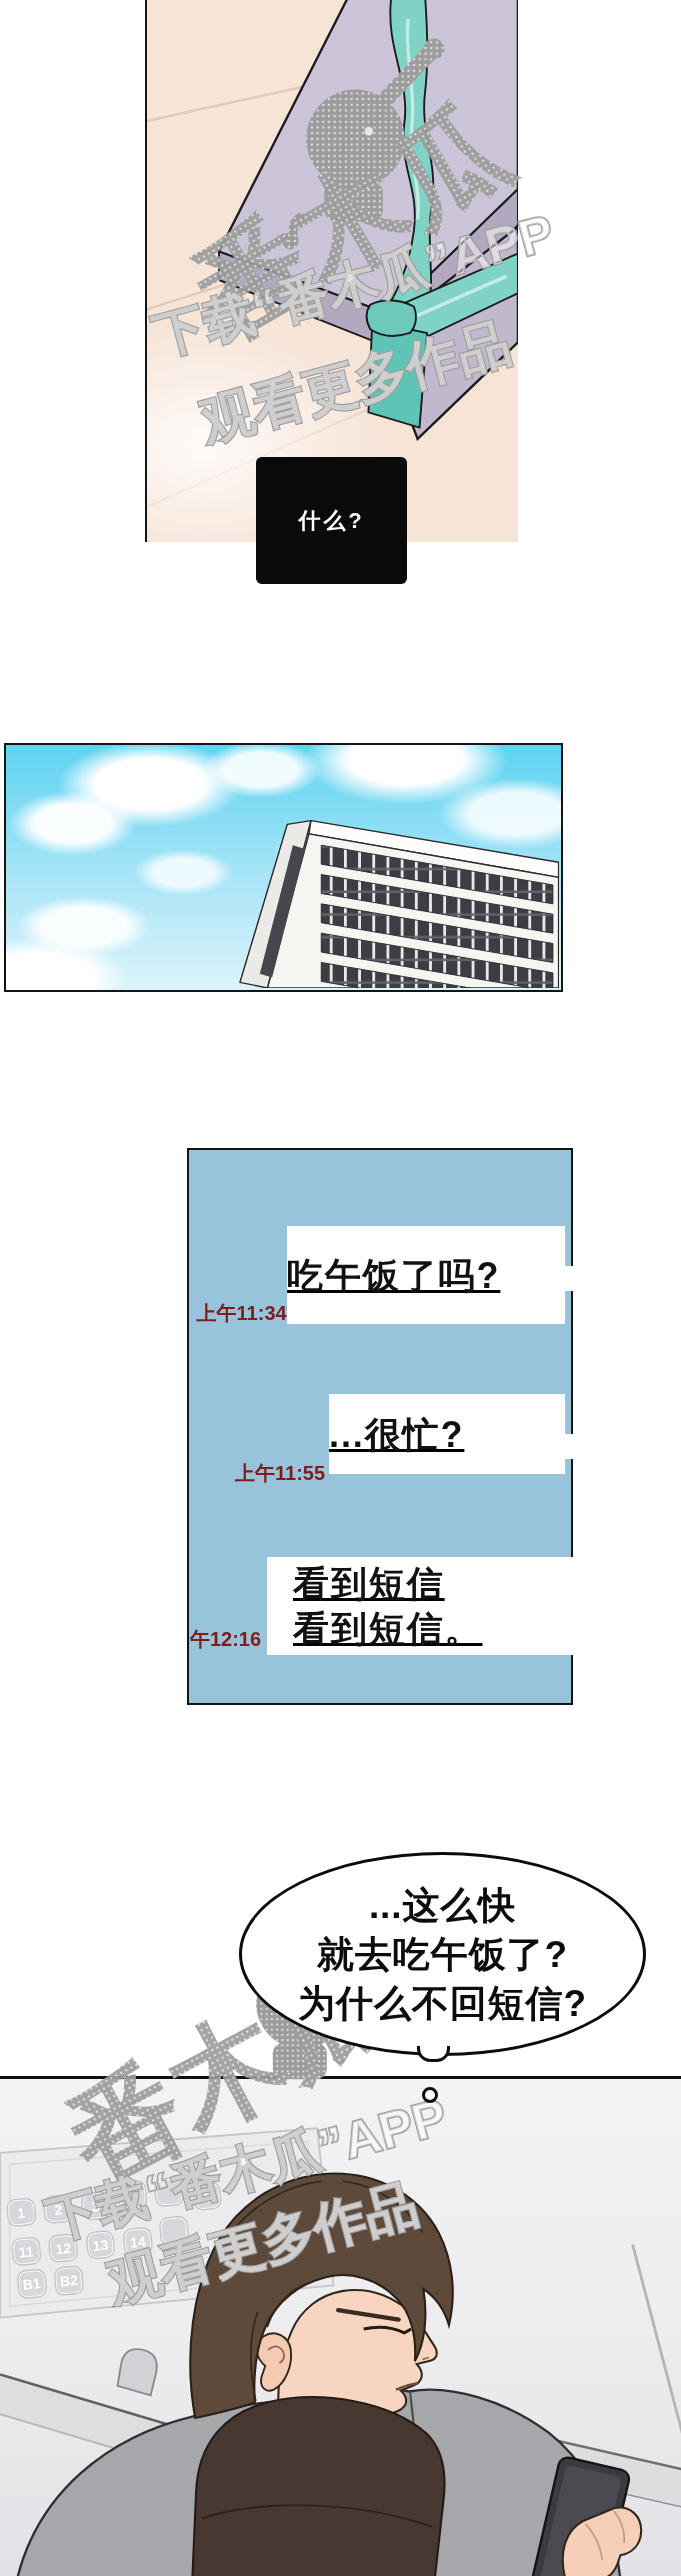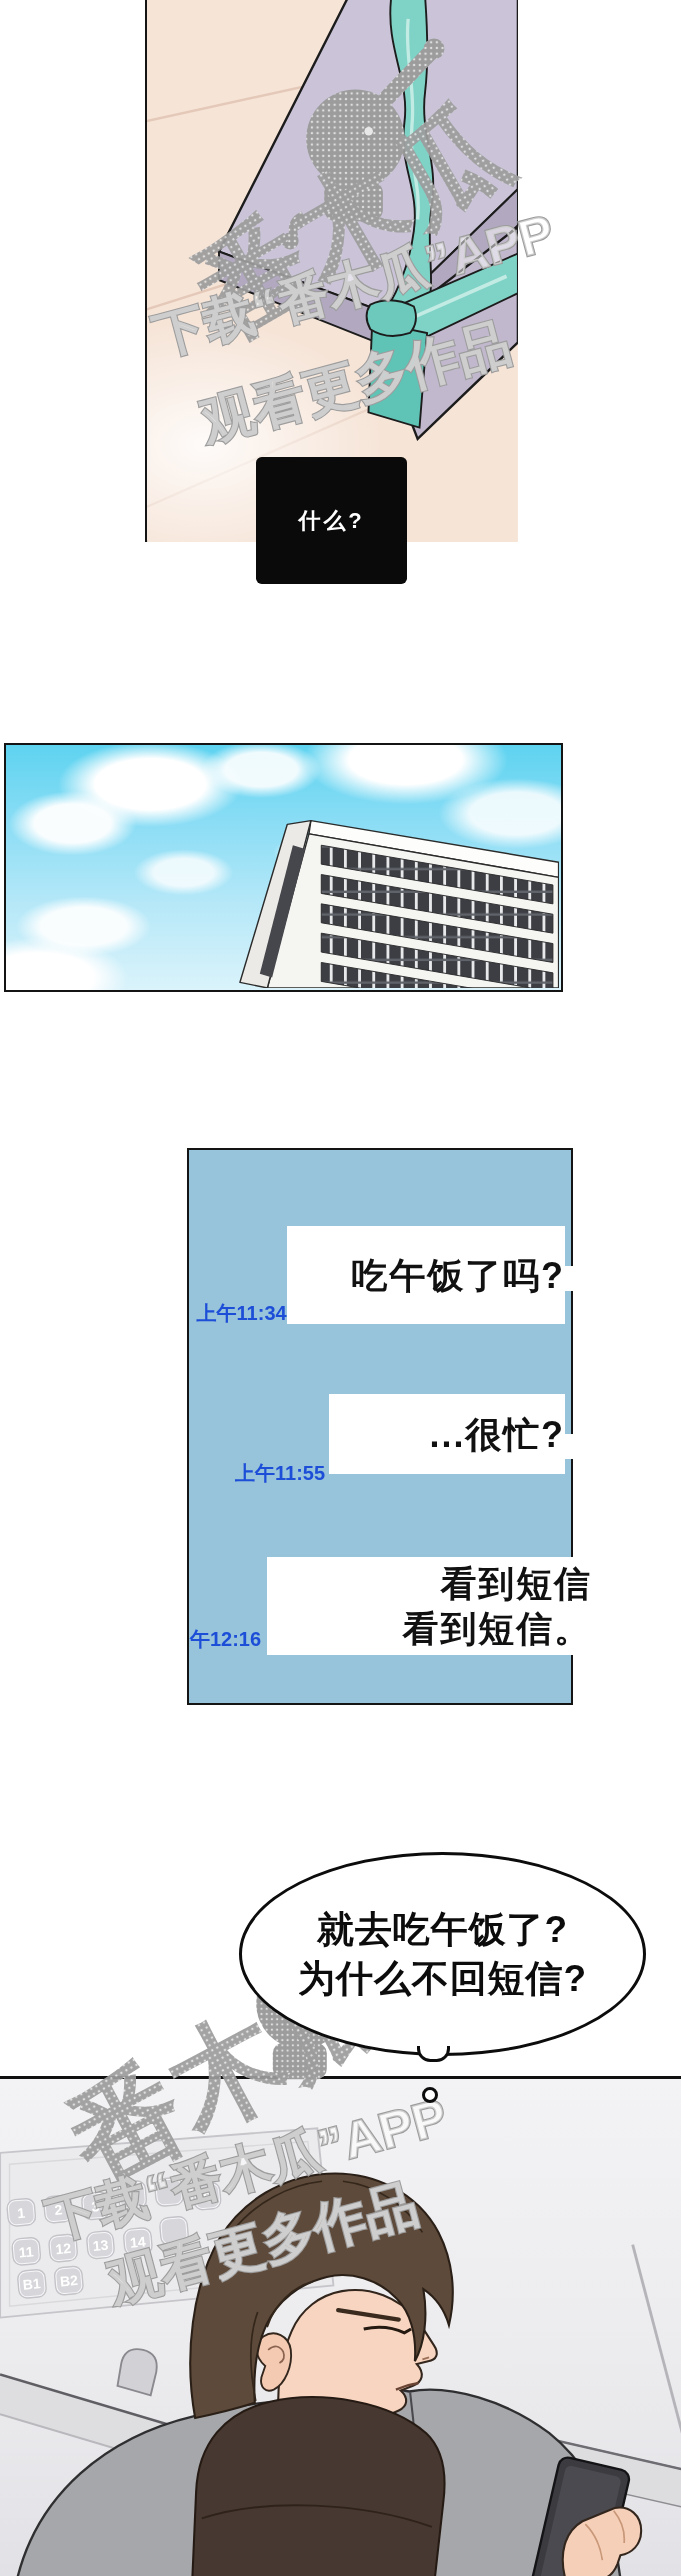--- a/index.html
+++ b/index.html
@@ -27,24 +27,24 @@
       radial-gradient(71px 33px at 32% 52%, rgba(255,255,255,.8) 42%, rgba(255,255,255,0) 70%),
       radial-gradient(90px 40px at 14% 74%, rgba(255,255,255,.9) 48%, rgba(255,255,255,0) 75%),
       radial-gradient(62px 28px at 56% 44%, rgba(255,255,255,.7) 42%, rgba(255,255,255,0) 70%),
       radial-gradient(114px 52px at 6% 95%, #fff 48%, rgba(255,255,255,0) 78%),
       linear-gradient(180deg,#5ed3f0 0%,#8bddf5 32%,#b6e8f8 65%,#daf3fb 100%);
   }
 
   
   #panel-msg{left:187px;top:1148px;width:386px;height:557px;background:#97c3db;}
   .bubble{position:absolute;background:#fff;display:flex;flex-direction:column;
-          align-items:flex-end;justify-content:center;}
+          align-items:flex-start;justify-content:center;text-decoration:underline;}
   .bubble span{color:#111;font-weight:bold;font-size:36px;letter-spacing:1.9px;line-height:45px;white-space:nowrap;}
   .tail{position:absolute;right:-10.4px;width:12.3px;height:24.6px;background:#fff;top:40px;}
-  .ts{position:absolute;color:#1d4ed8;font-size:20px;font-weight:bold;white-space:nowrap;}
+  .ts{position:absolute;color:#7f1d1d;font-size:20px;font-weight:bold;white-space:nowrap;}
   #b1{left:98px;top:76px;width:278px;height:98px;}
   #b2{left:140px;top:244px;width:236px;height:80px;}
   #b3{left:78px;top:407px;width:299px;height:98px;padding-left:26px;}
   #ts1{left:7.6px;top:150px;}  #ts2{left:46px;top:310px;}  #ts3{left:0.9px;top:476px;}
 
   
   #thought{left:239px;top:1852px;width:407px;height:204px;background:#fff;border:3.8px solid #0c0c0c;
            border-radius:50%;box-sizing:border-box;z-index:8;display:flex;flex-direction:column;
            align-items:center;justify-content:center;}
   #thought div{color:#0c0c0c;font-size:37px;font-weight:bold;line-height:49px;letter-spacing:0.9px;white-space:nowrap;}
@@ -169,20 +169,21 @@
 
     <div id="b3" class="bubble">
       <div class="tail"></div>
       <span>看到短信</span>
       <span>看到短信。</span>
     </div>
     <div id="ts3" class="ts">午12:16</div>
   </div>
 
   <div id="thought" class="abs">
+    <div>...这么快</div>
     <div>就去吃午饭了?</div>
     <div>为什么不回短信?</div>
   </div>
   <div id="thought-notch" class="abs"></div>
   <div id="thought-dot" class="abs"></div>
 
   <div id="panel-elev" class="panel">
     <svg width="682" height="500" viewBox="0 0 720 528" style="position:absolute;left:0;top:0;">
 
       <g>

